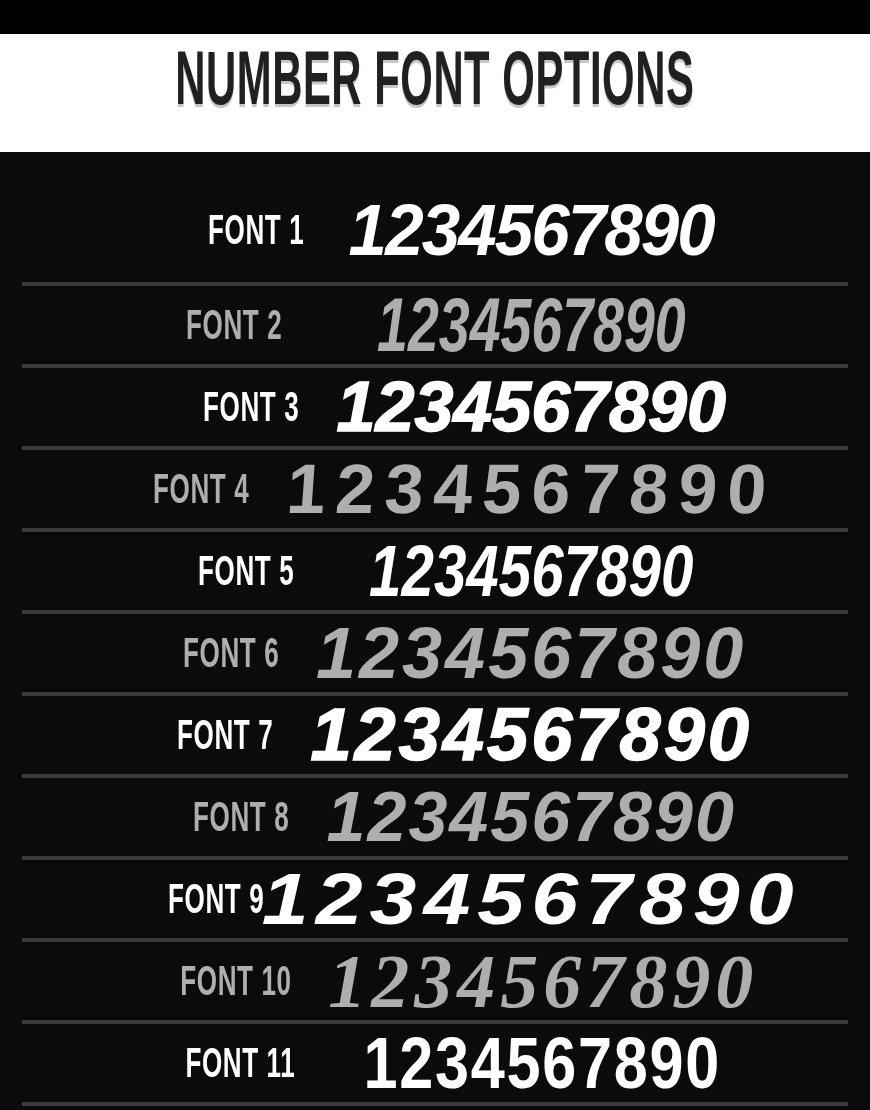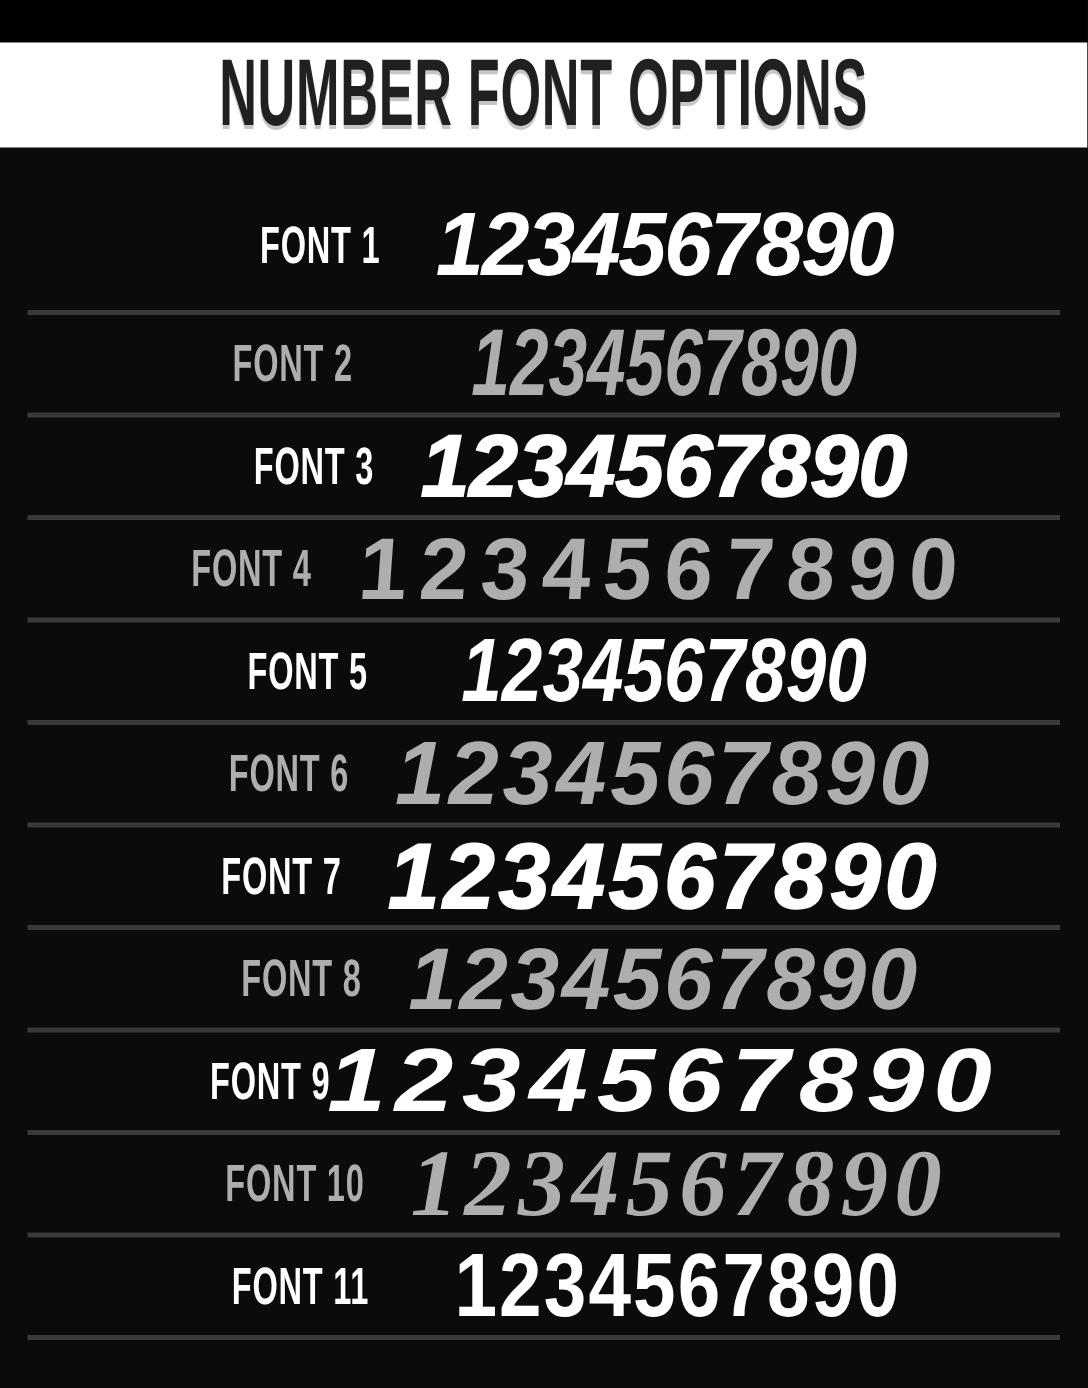--- a/index.html
+++ b/index.html
@@ -4,22 +4,22 @@
 <style>
   html,body{margin:0;padding:0;}
   body{
     width:870px;height:1110px;overflow:hidden;
     background:#0b0b0b;
     font-family:"Liberation Sans",sans-serif;
     -webkit-font-smoothing:antialiased;
   }
   .topbar{height:34px;background:#000000;}
   .band{
-    height:84px;background:#ffffff;
-    display:flex;align-items:flex-end;justify-content:center;
+    height:118px;background:#ffffff;
+    display:flex;align-items:flex-start;justify-content:center;
   }
   .band h1{
     margin:0;font-size:76px;font-weight:bold;letter-spacing:1px;
     transform:scaleX(0.55);transform-origin:center;
     white-space:nowrap;
     text-shadow:0 3px 0 #c6c6c6;
   }
   .rows{padding-top:26px;}
   .font-row{
     height:78px;display:flex;align-items:center;justify-content:center;

